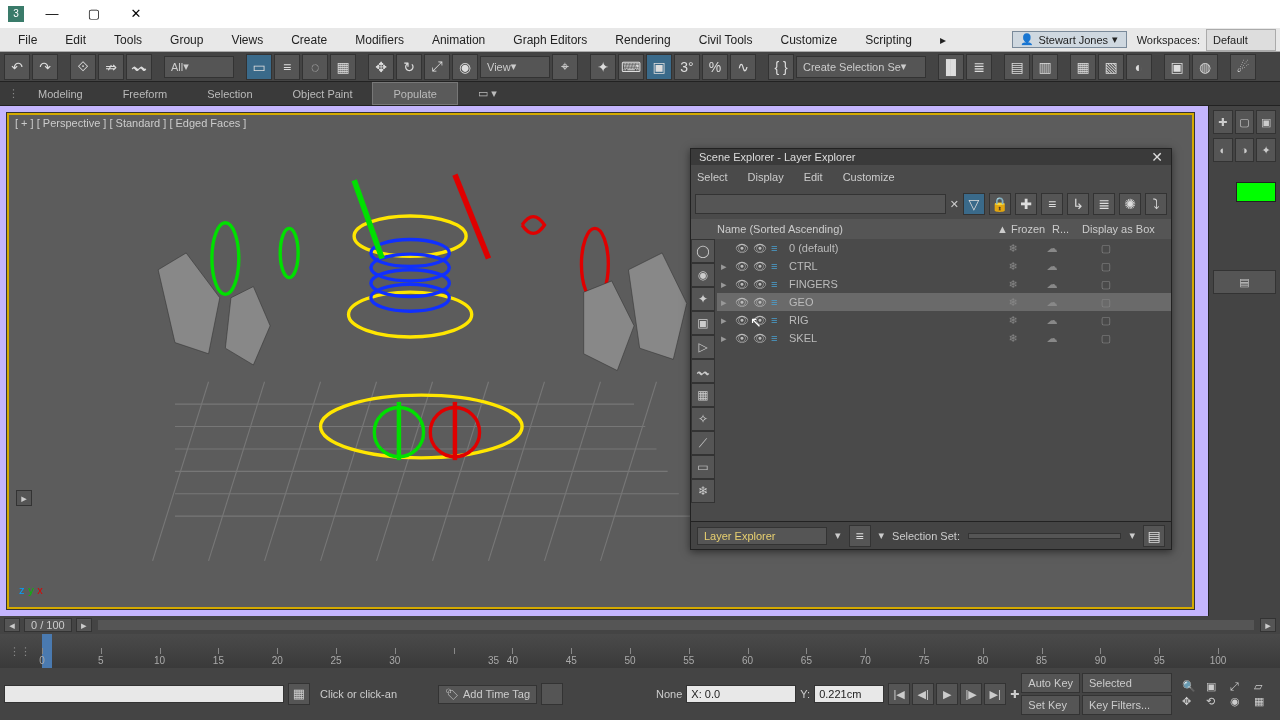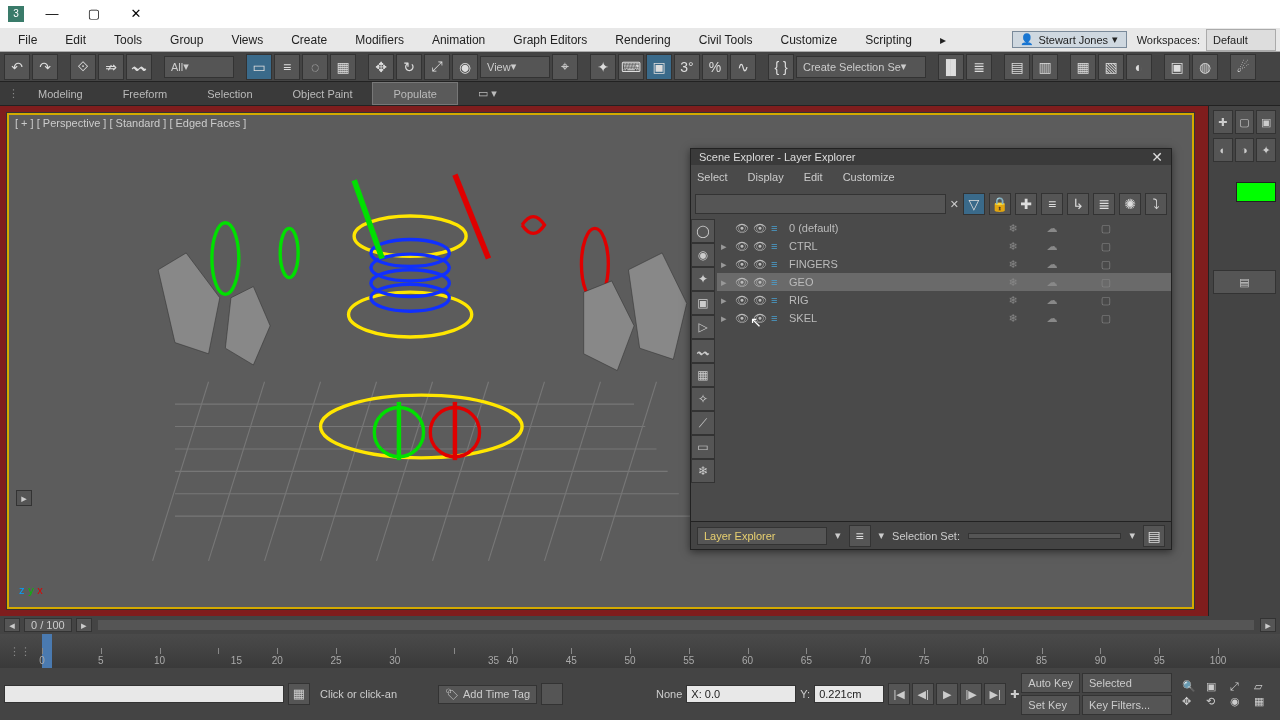--- a/index.html
+++ b/index.html
@@ -25,21 +25,21 @@
 .tbtn.active { background: #3a6a8a; }
 .tsep { width: 8px; }
 .tcombo { height: 22px; background: #555; border: 1px solid #333; padding: 0 6px; display: flex; align-items: center; min-width: 70px; }
 
 .ribbon { height: 24px; background: #3a3a3a; display: flex; align-items: center; gap: 0; padding: 0 8px; border-bottom: 1px solid #222; position: relative; }
 .ribbon .rhandle { width: 10px; color: #888; }
 .ribbon .rtab { padding: 0 20px; height: 100%; display: flex; align-items: center; color: #bbb; }
 .ribbon .rtab.on { background: #5a5a5a; border: 1px solid #777; }
 
 
-.main { position: absolute; top: 106px; left: 0; right: 0; bottom: 104px; background: #7f1d1d; display: flex; gap: 7px; }
+.main { position: absolute; top: 106px; left: 0; right: 0; bottom: 104px; background: #c4b5fd; display: flex; gap: 7px; }
 .viewport-wrap { flex: 1; position: relative; margin: 6px; border: 1px solid #333; }
 .viewport { position: absolute; inset: 0; background: #5c5c5c; }
 .vp-label { position: absolute; top: 4px; left: 8px; color: #ccc; font-size: 11px; }
 .vp-selborder { position: absolute; inset: 0; border: 2px solid #d4aa00; pointer-events: none; }
 .vp-gizmo { position: absolute; bottom: 12px; left: 12px; font-size: 13px; }
 
 .sidepanel { width: 72px; background: #444; border-left: 1px solid #222; display: flex; flex-direction: column; gap: 4px; padding: 4px; }
 .spbtn { height: 24px; background: #555; border: 1px solid #333; display: flex; align-items: center; justify-content: center; }
 .colorswatch { width: 40px; height: 20px; background: #00ff00; border: 1px solid #222; margin-left: auto; }
 
@@ -291,20 +291,27 @@
     <span>✕</span>
     <div class="tbtn" style="width:22px;height:22px;background:#3a6a8a">▽</div>
     <div class="tbtn" style="width:22px;height:22px">🔒</div>
     <div class="tbtn" style="width:22px;height:22px">✚</div>
     <div class="tbtn" style="width:22px;height:22px">≡</div>
     <div class="tbtn" style="width:22px;height:22px">↳</div>
     <div class="tbtn" style="width:22px;height:22px">≣</div>
     <div class="tbtn" style="width:22px;height:22px">✺</div>
     <div class="tbtn" style="width:22px;height:22px">⤵</div>
   </div>
+  <div class="se-header">
+    <div style="width:22px"></div>
+    <div class="col1">Name (Sorted Ascending)</div>
+    <div style="width:55px">▲ Frozen</div>
+    <div style="width:30px">R...</div>
+    <div style="flex:1">Display as Box</div>
+  </div>
   <div class="se-body">
     <div class="se-left-icons">
       <div class="ic">◯</div>
       <div class="ic">◉</div>
       <div class="ic">✦</div>
       <div class="ic">▣</div>
       <div class="ic">▷</div>
       <div class="ic">〰</div>
       <div class="ic">▦</div>
       <div class="ic">✧</div>
@@ -400,21 +407,21 @@
   <div class="ruler" id="ruler">
     <div class="ruler-handle">⋮⋮</div>
     <div class="playhead"></div>
   <div class="tick" style="left: 42px;"></div>
       <div class="ticklabel" style="left: 42px;">0</div>
       <div class="tick" style="left: 100.8px;"></div>
       <div class="ticklabel" style="left: 100.8px;">5</div>
       <div class="tick" style="left: 159.6px;"></div>
       <div class="ticklabel" style="left: 159.6px;">10</div>
       <div class="tick" style="left: 218.4px;"></div>
-      <div class="ticklabel" style="left: 218.4px; margin-left: 18px;">15</div>
+      <div class="ticklabel" style="left: 218.4px;">15</div>
       <div class="tick" style="left: 277.2px;"></div>
       <div class="ticklabel" style="left: 277.2px;">20</div>
       <div class="tick" style="left: 336px;"></div>
       <div class="ticklabel" style="left: 336px;">25</div>
       <div class="tick" style="left: 394.8px;"></div>
       <div class="ticklabel" style="left: 394.8px;">30</div>
       <div class="tick" style="left: 453.6px;"></div>
       <div class="ticklabel" style="left: 453.6px; margin-left: 40px;">35</div>
       <div class="tick" style="left: 512.4px;"></div>
       <div class="ticklabel" style="left: 512.4px;">40</div>

